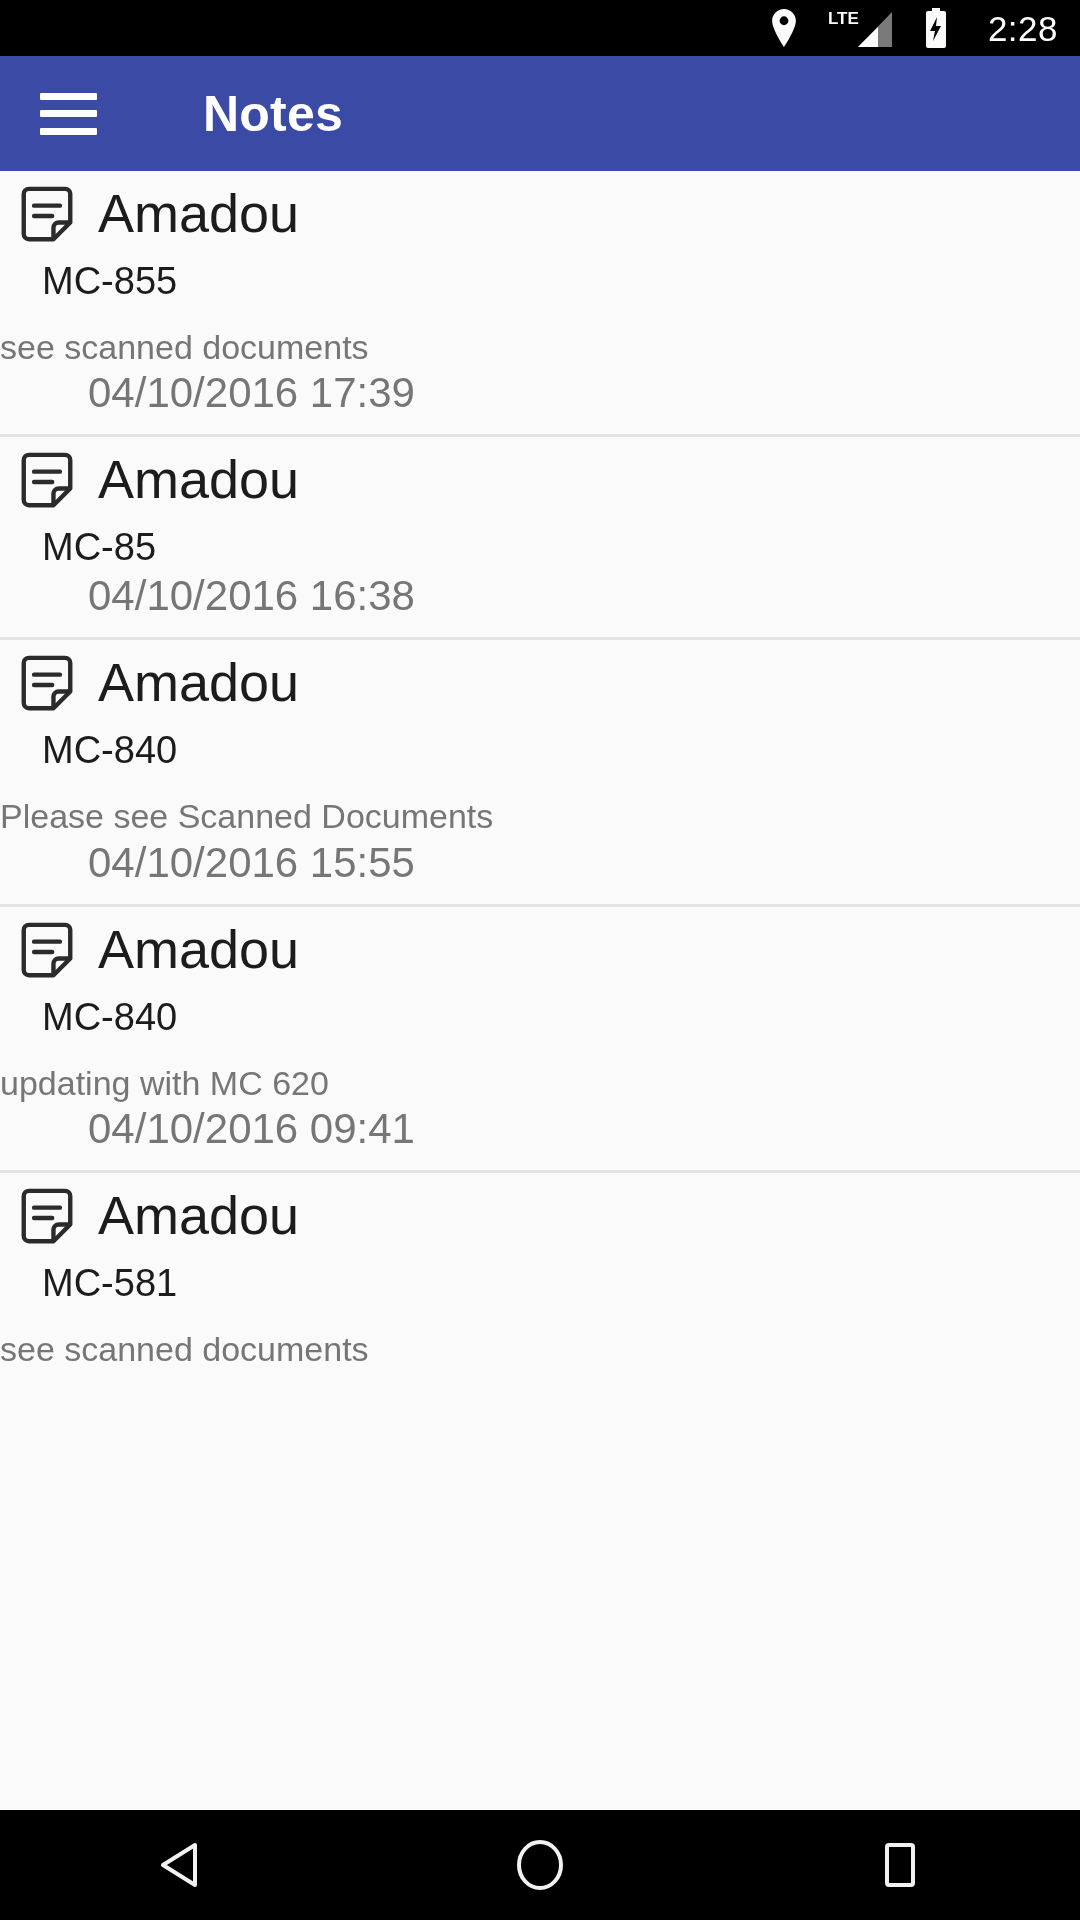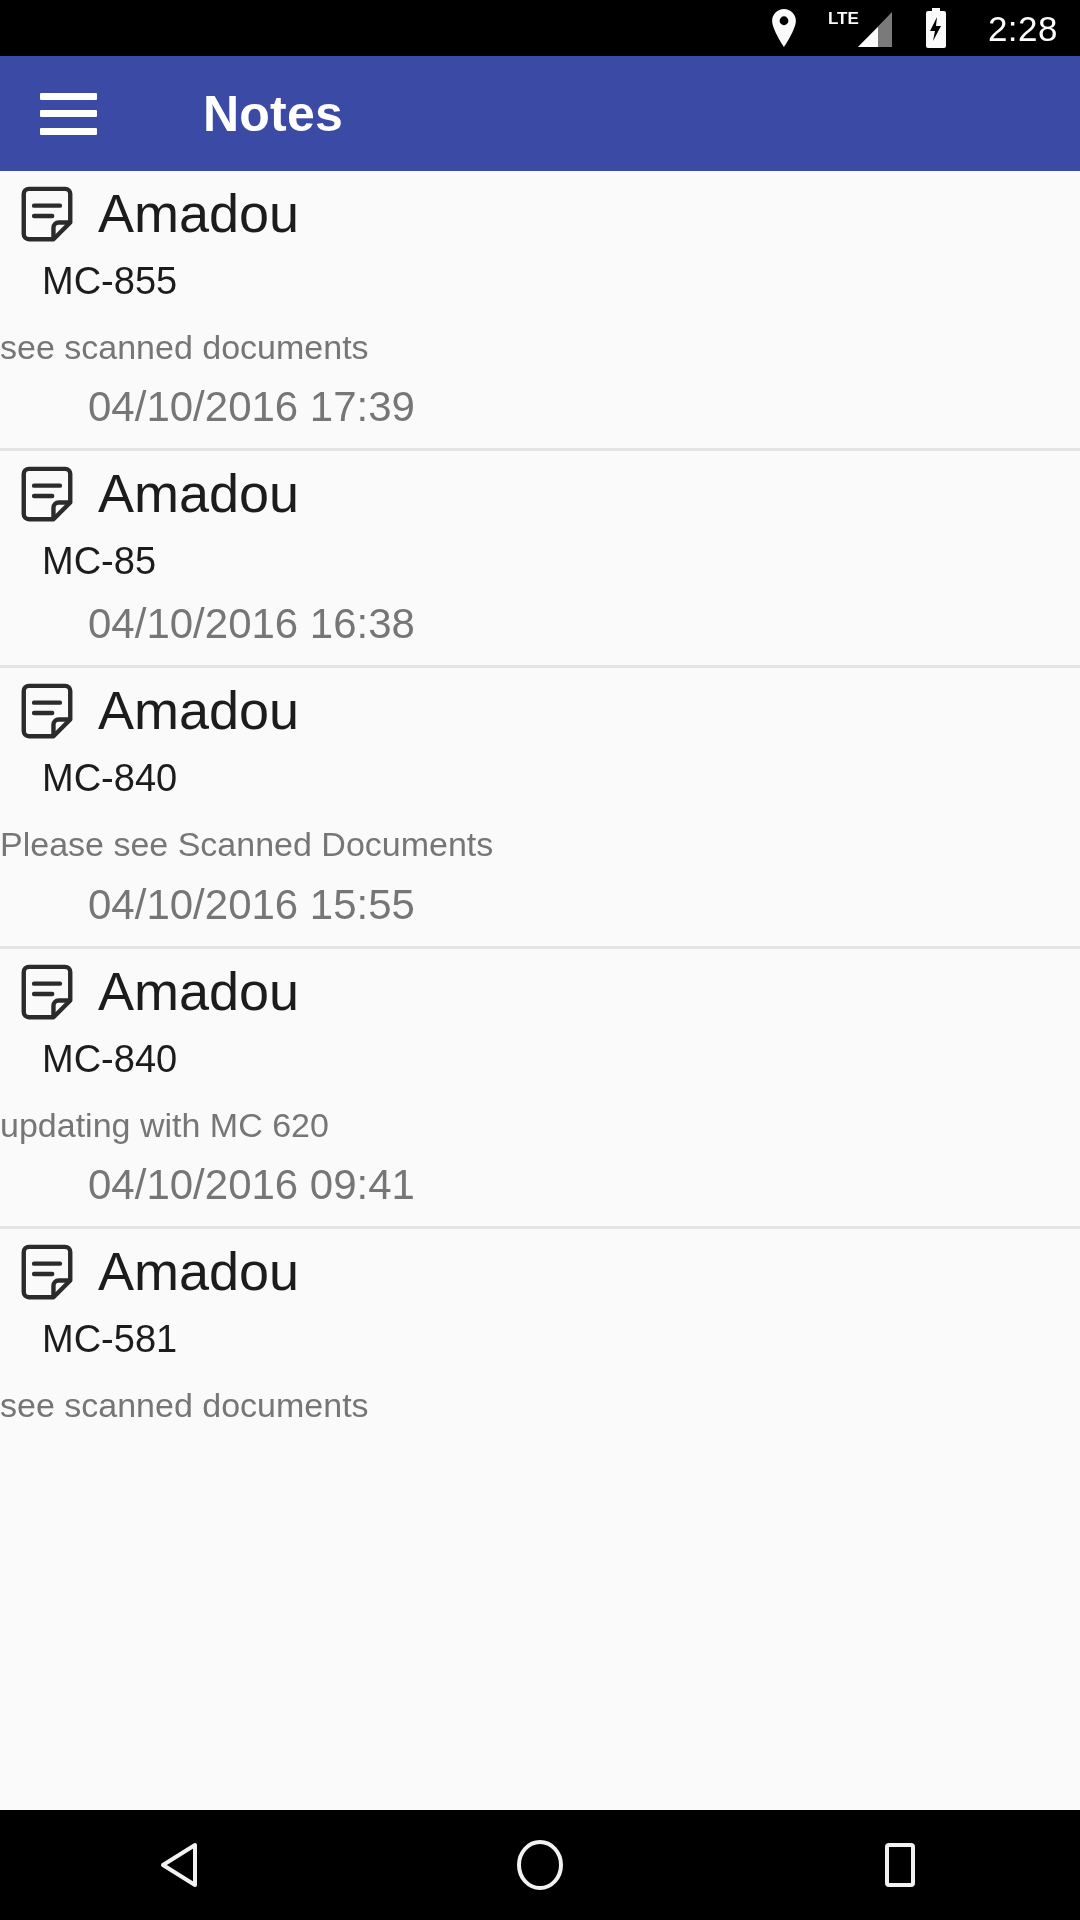--- a/index.html
+++ b/index.html
@@ -122,21 +122,21 @@
   .note-body {
     font-size: 34px;
     color: #767676;
     margin-top: 26px;
     line-height: 1.1;
   }
   .note-date {
     font-size: 42px;
     color: #767676;
     padding-left: 88px;
-    margin-top: 18px;
+    margin-top: 4px;
     line-height: 1.1;
   }
 
   
   .nav-bar {
     height: 110px;
     background: #000000;
     display: flex;
     align-items: center;
     justify-content: space-around;

